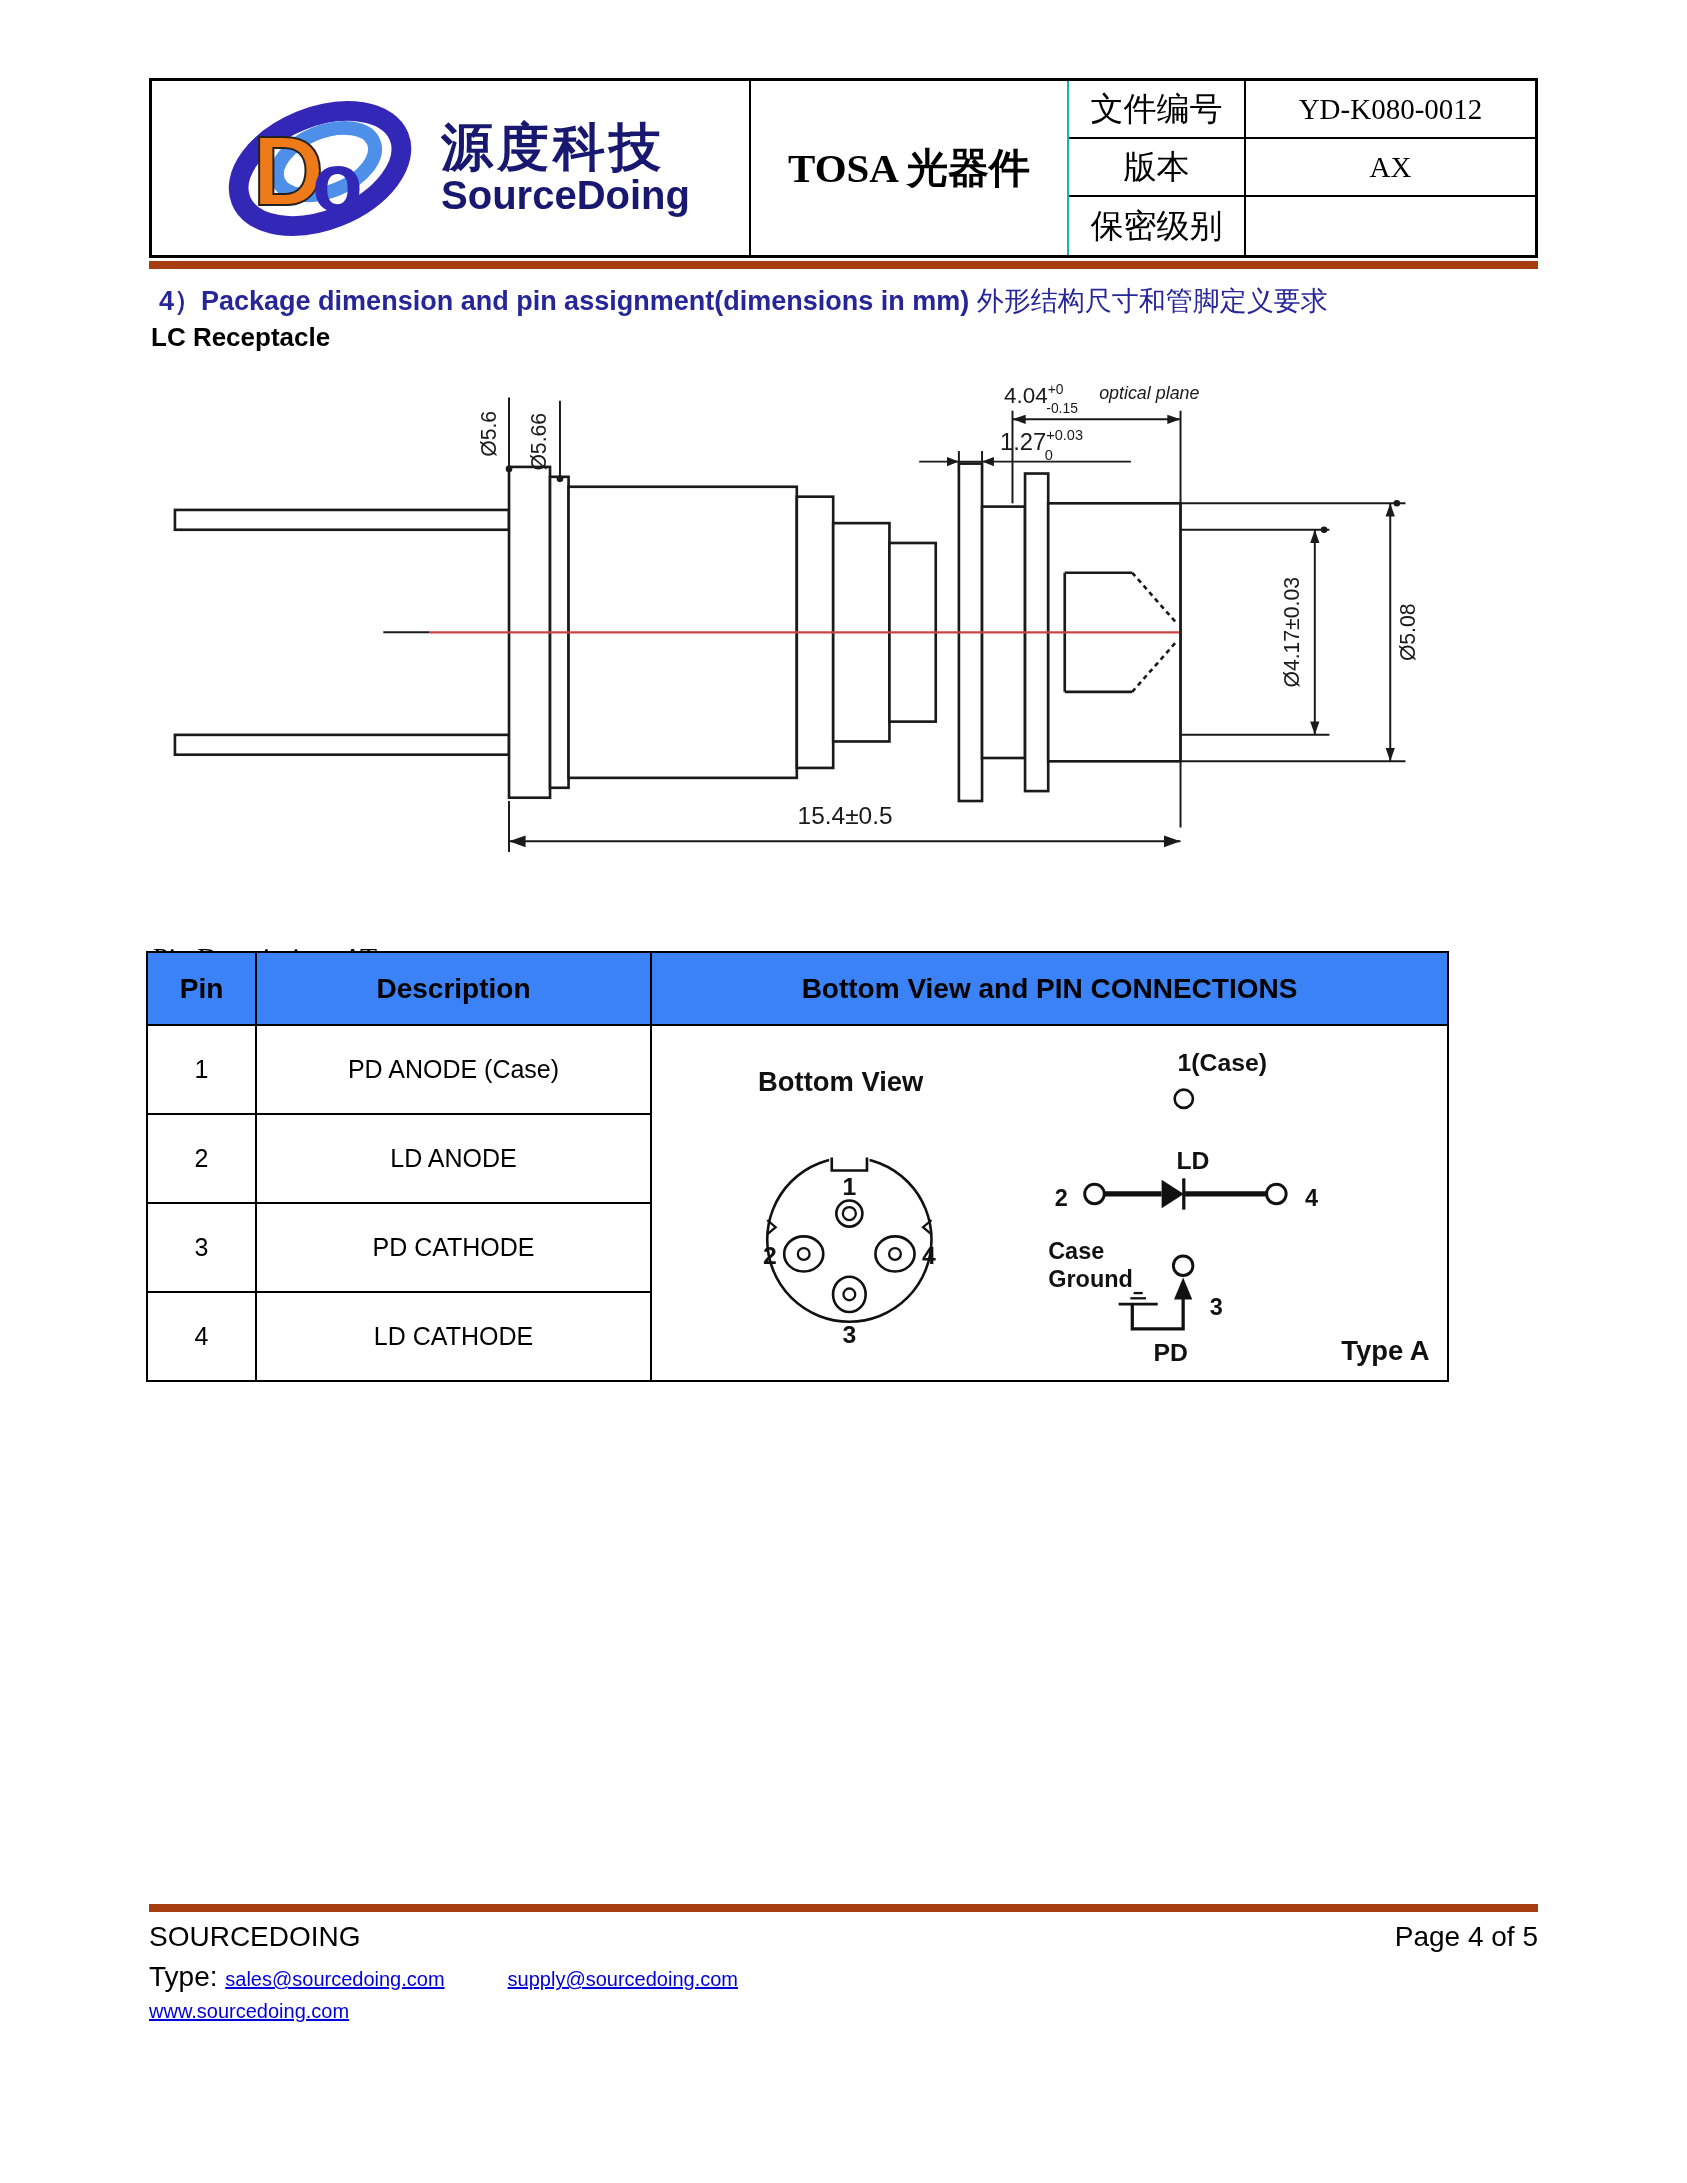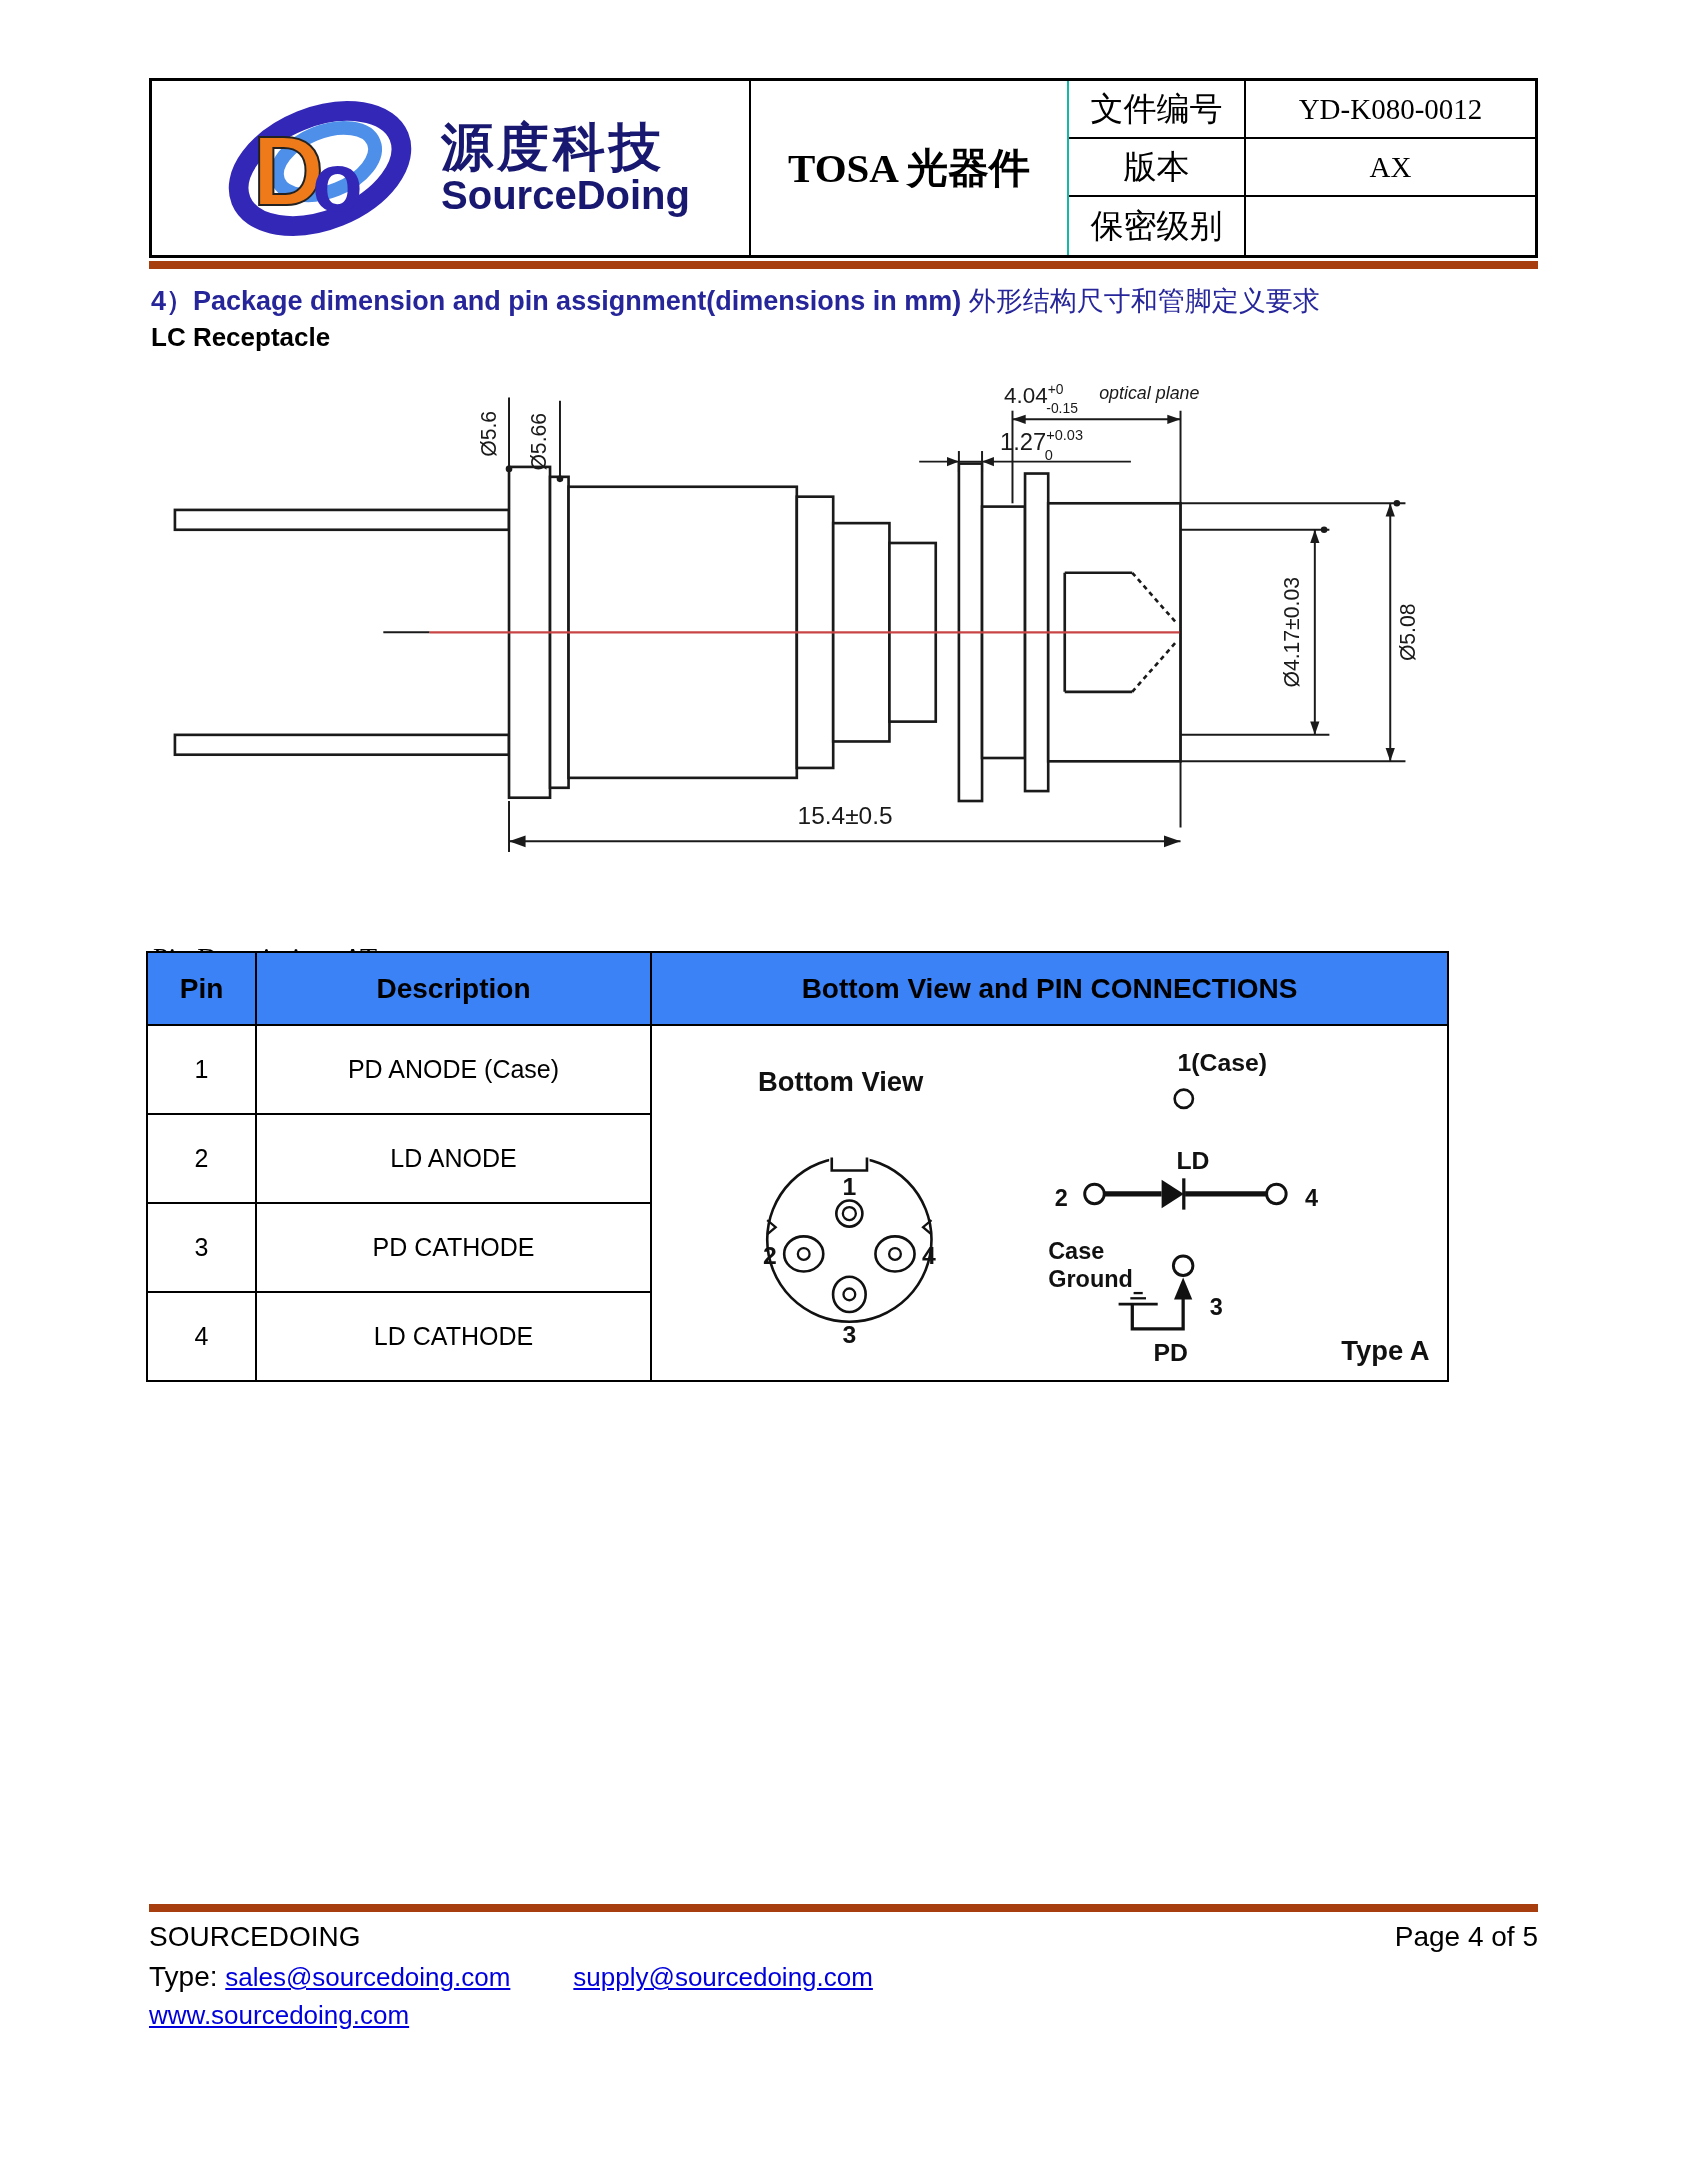--- a/index.html
+++ b/index.html
@@ -22,21 +22,21 @@
        display:flex;align-items:center;justify-content:center;
        font-family:"Liberation Serif",serif;font-size:29px;}
   .hdr-label.last,.hdr-value.last{border-bottom:none;}
   .brand-text{display:flex;flex-direction:column;align-items:flex-start;line-height:1.05;}
   .brand-cn{font-size:52px;font-weight:bold;color:#181870;letter-spacing:4px;}
   .brand-en{font-size:40px;font-weight:bold;color:#181870;}
   
   .rule{position:absolute;left:149px;width:1389px;height:8px;}
   
   .sec{position:absolute;left:151px;top:283px;width:1389px;line-height:36px;}
-  .sec-line1{font-size:27px;}
+  .sec-line1{font-size:27px;margin-left:8px;}
   .sec-num,.sec-en{font-weight:bold;color:#26269A;}
   .sec-cn{color:#26269A;font-weight:normal;}
   .sec-sub{font-size:26px;font-weight:bold;color:#000;}
   
   .draw{position:absolute;left:165px;top:361px;}
   .dim{font-family:"Liberation Sans",sans-serif;fill:#1a1a1a;}
   
   .caption{position:absolute;left:153px;top:942px;
        font-family:"Liberation Serif",serif;font-size:28px;color:#000;}
   table.pins{position:absolute;left:146px;top:951px;border-collapse:collapse;
@@ -44,21 +44,21 @@
   table.pins th,table.pins td{border:2px solid #000;text-align:center;vertical-align:middle;}
   table.pins{border:2.6px solid #000;}
   table.pins th{height:69px;font-size:28px;font-weight:bold;}
   table.pins td{height:85px;font-size:25px;background:#fff;}
   td.viewcell{padding:0;border-radius:11px;}
   
   .foot{position:absolute;left:149px;top:1904px;width:1389px;}
   .foot-line1{display:flex;justify-content:space-between;margin-top:9.3px;
        font-size:28px;color:#000;}
   .foot-line2{margin-top:8px;font-size:28px;color:#000;}
-  .foot-line2 a,.foot-line3 a{font-size:26px;}
+  .foot-line2 a,.foot-line3 a{font-size:20px;}
   .foot-line3{margin-top:6.6px;}
   .gap{display:inline-block;width:63px;}
 </style>
 </head>
 <body>
 
 <div class="page">
 
   <div class="hdr">
     <div class="hdr-logo-cell">

